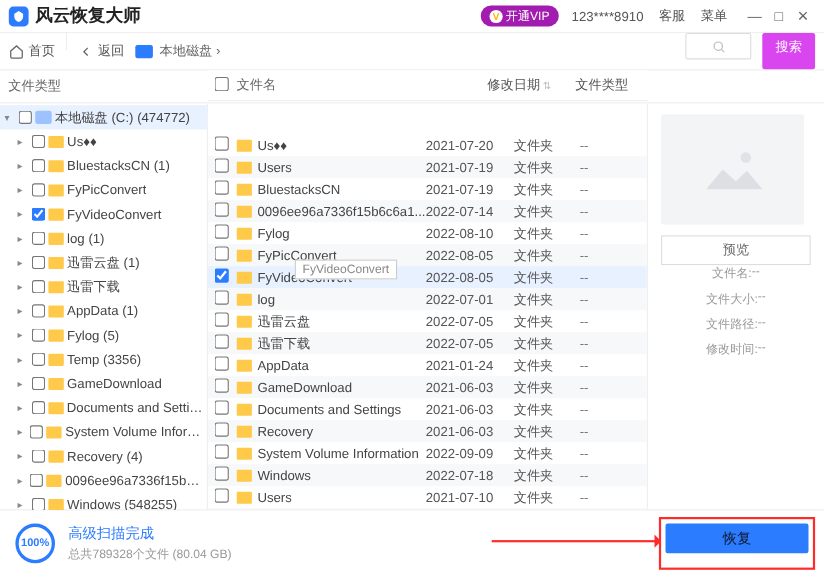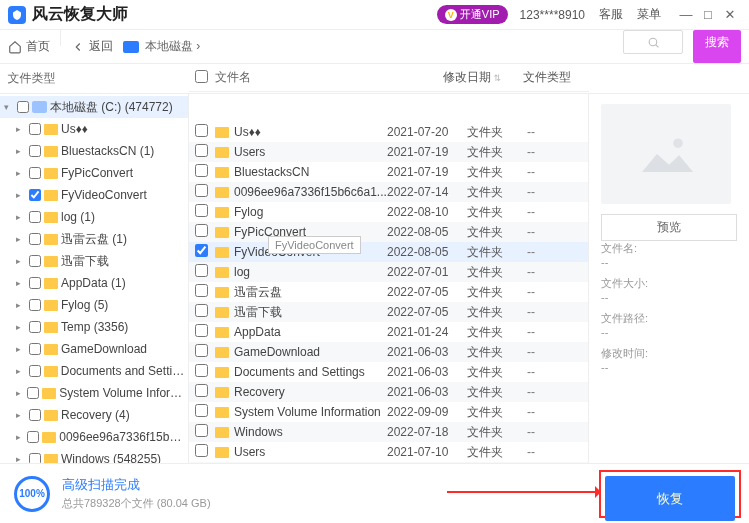--- a/index.html
+++ b/index.html
@@ -55,27 +55,27 @@
 .thead { height: 28px; border-bottom: 1px solid #eee; font-size: 12px; color: #666; position: absolute; top: 64px; left: 189px; right: 160px; display: flex; align-items: center; padding: 0 6px; background: #fff; }
 .thead .sort::after { content: " ⇅"; font-size: 9px; color: #bbb; }
 .filepane-inner { margin-top: 28px; overflow: hidden; }
 
 .tooltip { position: absolute; border: 1px solid #ccc; background: #fff; padding: 2px 6px; font-size: 11px; color: #888; }
 
 .preview { width: 160px; padding: 10px 12px; font-size: 12px; color: #888; display: flex; flex-direction: column; }
 .preview-img { width: 130px; height: 100px; background: #f3f4f6; border-radius: 2px; display: flex; align-items: center; justify-content: center; margin-bottom: 10px; }
 .preview-img svg { width: 60px; height: 50px; }
 .btn-preview { border: 1px solid #ddd; text-align: center; padding: 4px 0; color: #666; cursor: pointer; margin-bottom: 0; }
-.meta-row { display: flex; justify-content: space-between; font-size: 11px; color: #999; margin-bottom: 8px; flex-direction: column; }
+.meta-row { display: flex; justify-content: center; font-size: 11px; color: #999; margin-bottom: 8px; }
 
 .footer { height: 60px; border-top: 1px solid #eee; display: flex; align-items: center; padding: 0 14px; position: relative; }
 .prog-ring { width: 36px; height: 36px; border: 3px solid #2b7cff; border-radius: 50%; display: flex; align-items: center; justify-content: center; font-size: 10px; color: #2b7cff; font-weight: bold; margin-right: 12px; }
 .prog-text .l1 { font-size: 13px; color: #2b7cff; }
 .prog-text .l2 { font-size: 11px; color: #999; margin-top: 2px; }
-.btn-recover { position: absolute; right: 14px; top: 12px; width: 130px; height: 45px; background: #2b7cff; color: #fef9c3; display: flex; align-items: center; justify-content: center; font-size: 13px; cursor: pointer; border-radius: 2px; }
+.btn-recover { position: absolute; right: 14px; top: 12px; width: 130px; height: 27px; background: #2b7cff; color: #0f172a; display: flex; align-items: center; justify-content: center; font-size: 13px; cursor: pointer; border-radius: 2px; }
 .arrow { position: absolute; right: 152px; top: 27px; height: 2px; width: 150px; background: #ff2b2b; }
 .arrow::after { content: ""; position: absolute; right: -10px; top: -5px; border: 6px solid transparent; border-left-color: #ff2b2b; }
 .redbox { position: absolute; right: 8px; top: 6px; width: 142px; height: 48px; border: 2px solid #ff2b2b; pointer-events: none; }
 input[type=checkbox] { accent-color: #2b7cff; }
 </style>
 </head>
 <body>
 
 <div class="titlebar">
   <div class="logo">

